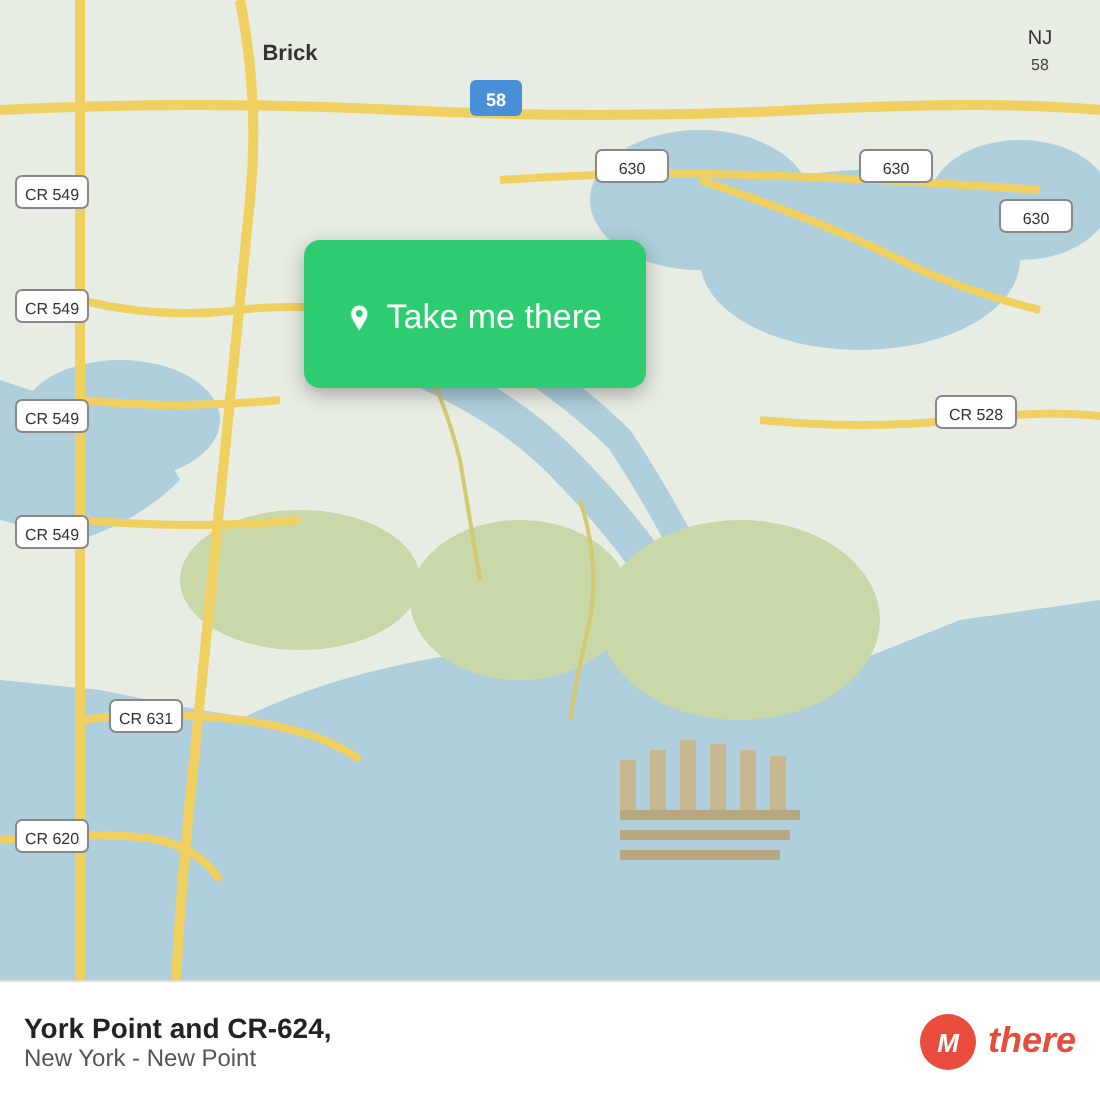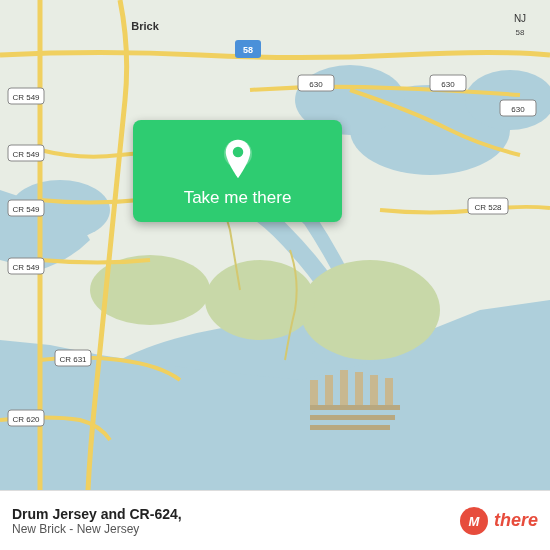--- a/index.html
+++ b/index.html
@@ -38,24 +38,24 @@
       align-items: center;
     }
 
     #take-me-there-btn {
       background-color: #2ecc71;
       border: none;
       border-radius: 8px;
       padding: 18px 22px 14px 22px;
       cursor: pointer;
       display: flex;
-      flex-direction: column;
+      flex-direction: row;
       align-items: center;
       gap: 8px;
-      width: 209px;
+      width: 171px;
       box-shadow: 0 3px 10px rgba(0,0,0,0.3);
     }
 
     #pin-icon {
       width: 42px;
       height: 42px;
     }
 
     #btn-label {
       color: white;
@@ -227,22 +227,22 @@
         <circle cx="20" cy="16" r="6" fill="#2ecc71"></circle>
       </svg>
       <span id="btn-label">Take me there</span>
     </button>
   </div>
 
 </div>
 
 <div id="bottom-bar">
   <div id="location-text">
-    <span id="location-name">Drum Jersey and CR-624,</span>
-    <span id="location-region">New Brick - New Jersey</span>
+    <span id="location-name">York Point and CR-624,</span>
+    <span id="location-region">New York - New Point</span>
   </div>
   <div id="moovit-logo">
 
     <svg id="moovit-icon" viewBox="0 0 32 32" xmlns="http://www.w3.org/2000/svg">
       <circle cx="16" cy="16" r="14" fill="#e74c3c"></circle>
       <text x="16" y="21" text-anchor="middle" font-size="13" font-weight="bold" fill="white" font-style="italic">M</text>
     </svg>
     <span id="moovit-text">there</span>
   </div>
 </div>

